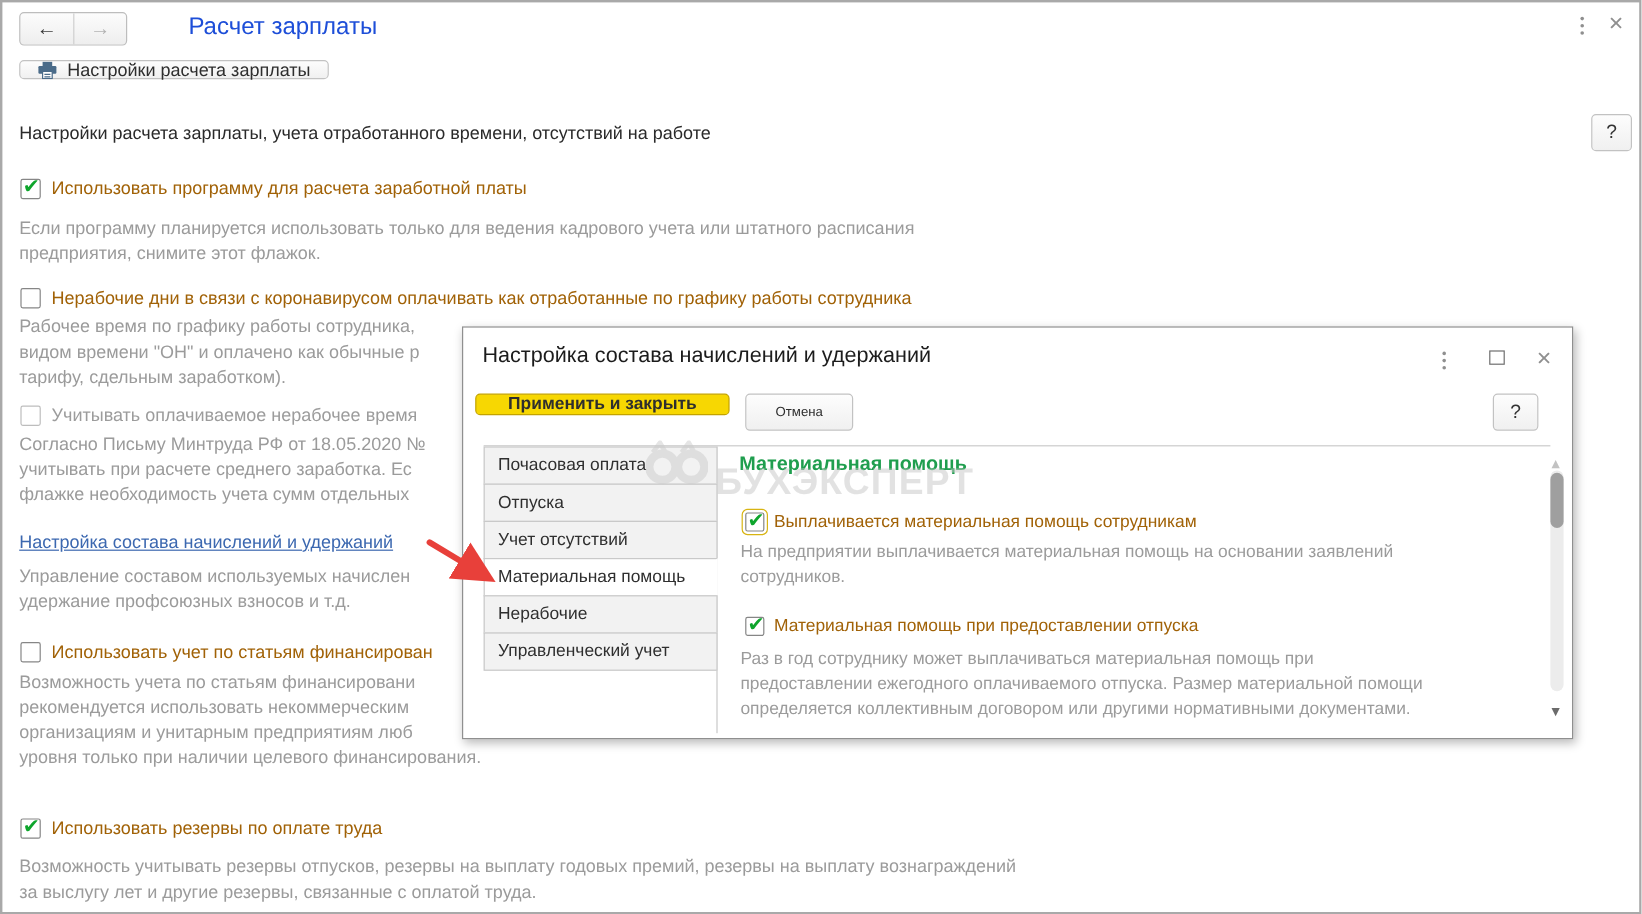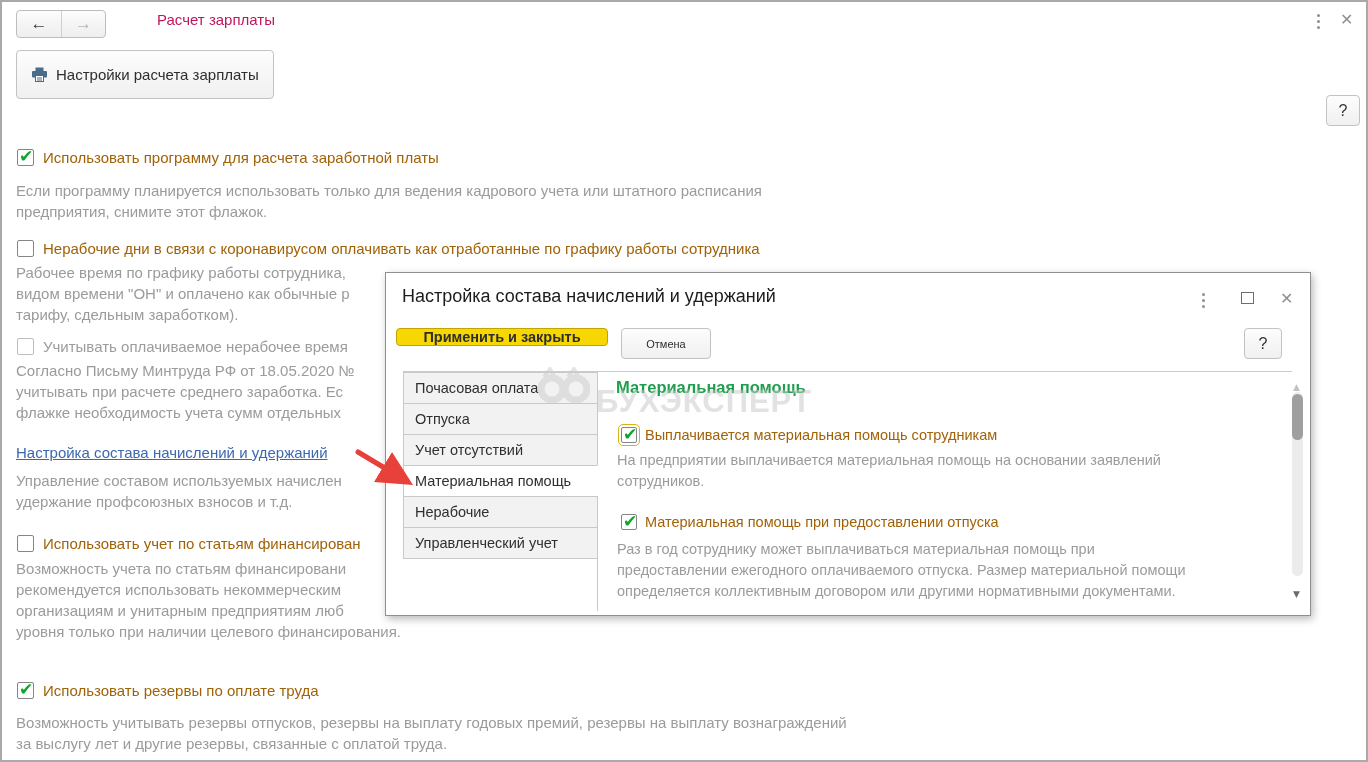--- a/index.html
+++ b/index.html
@@ -22,21 +22,21 @@
              font-size:17px; font-weight:bold; }
   .nav-btn + .nav-btn { border-left:1px solid #cfcfcf; }
   .arrow-left::before  { content:"←"; color:#3c3c3c; }
   .arrow-right::before { content:"→"; color:#b3b3b3; }
 
   .kebab { display:inline-flex; flex-direction:column; gap:3px; padding:4px; }
   .kebab i { width:3px; height:3px; border-radius:50%; background:#8f8f8f; }
   .x-icon::before { content:"✕"; color:#8f8f8f; font-size:16px; }
   .maxi { display:inline-block; width:13px; height:12px; border:1.5px solid #6e6e6e; }
 
-  .page-title { font-size:15px; color:#be185d; }
+  .page-title { font-size:20px; color:#1d4ed8; }
   .desc { font-size:15px; color:#2a2a2a; }
 
   .cb-row { display:flex; align-items:center; gap:9px; font-size:15px; color:#a16207; }
   .cb { width:17px; height:17px; border:1px solid #868686; border-radius:2px; background:#fff;
         position:relative; flex:none; }
   .cb.checked::before { content:"✔"; position:absolute; left:1px; top:-4px; font-size:17px;
         font-weight:bold; color:#0ea52c; font-family:"DejaVu Sans",sans-serif; }
   .cb.disabled { border-color:#bdbdbd; }
   .cb-row.disabled { color:#9c9c9c; }
   .cb.focused { outline:1px solid #d8b412; outline-offset:2px; }
@@ -93,33 +93,34 @@
       </div>
   </div>
   <div class="abs page-title nowrap" style="left:155px; top:9px;">Расчет зарплаты</div>
   <div class="abs kebab" style="left:1311px; top:8px;">
       <i></i>
       <i></i>
       <i></i>
     </div>
   <div class="abs x-icon" style="left:1338px; top:8px;"></div>
 
-  <div class="abs btn" style="left:14px; top:48px; height:49px; padding:0 14px;">
+  <div class="abs btn" style="left:14px; top:48px; height:16px; padding:0 14px;">
     <span style="display:inline-flex;">
       <svg width="17" height="15" viewBox="0 0 17 15">
         <rect x="4.5" y="0.5" width="8" height="3.5" fill="#4a6b89"></rect>
         <rect x="1" y="4" width="15" height="6.5" rx="1" fill="#4a6b89"></rect>
         <rect x="4.5" y="8.5" width="8" height="6" fill="#ffffff" stroke="#4a6b89"></rect>
         <line x1="6" y1="11" x2="11" y2="11" stroke="#4a6b89" stroke-width="1"></line>
         <line x1="6" y1="13" x2="11" y2="13" stroke="#4a6b89" stroke-width="1"></line>
       </svg>
     </span>
     <span>Настройки расчета зарплаты</span>
   </div>
 
+  <div class="abs desc nowrap" style="left:14px; top:101px;">Настройки расчета зарплаты, учета отработанного времени, отсутствий на работе</div>
   <div class="abs btn help-btn" style="left:1324px; top:93px;">?</div>
 
   <div class="abs cb-row nowrap" style="left:15px; top:147px;">
     <span class="cb checked"></span>
     <span>Использовать программу для расчета заработной платы</span>
   </div>
   <div class="abs comment nowrap" style="left:14px; top:178px;">
     <div>Если программу планируется использовать только для ведения кадрового учета или штатного расписания</div>
     <div>предприятия, снимите этот флажок.</div>
   </div>

